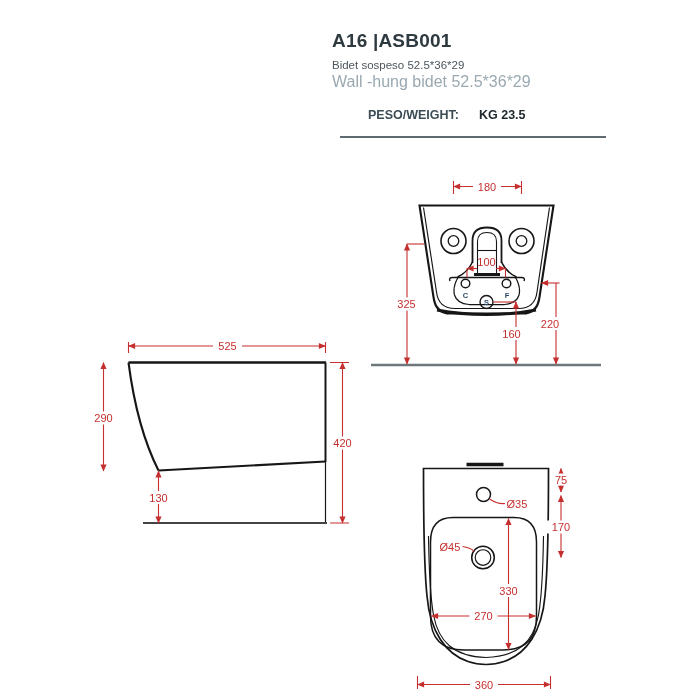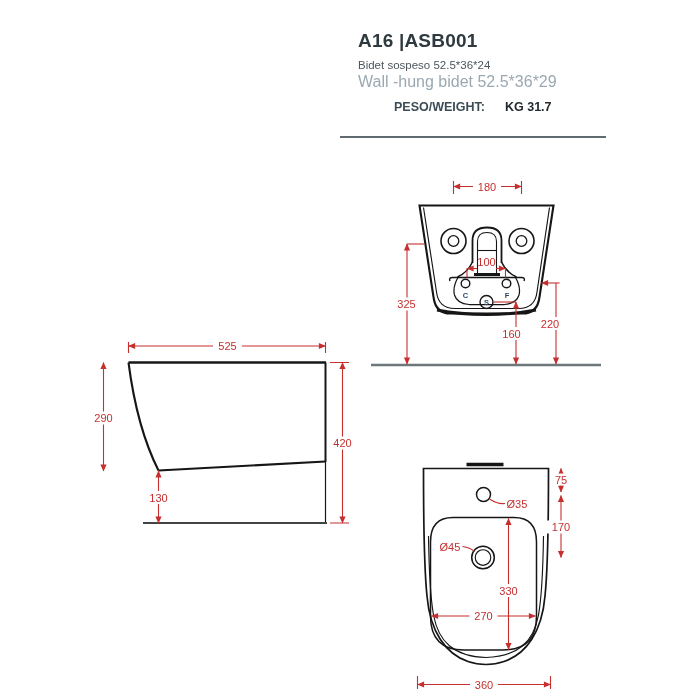--- a/index.html
+++ b/index.html
@@ -1,44 +1,44 @@
 <!DOCTYPE html>
 <html><head>
 <meta charset="utf-8">
 <style>
   html,body{margin:0;padding:0;background:#ffffff;}
   #sheet{position:relative;width:700px;height:700px;background:#fff;overflow:hidden;
          font-family:"Liberation Sans",sans-serif;}
-  .hdr{position:absolute;left:358px;top:30px;width:300px;}
+  .hdr{position:absolute;left:332px;top:30px;width:300px;}
   .code{font-size:19px;font-weight:700;color:#2e3a40;letter-spacing:.2px;line-height:1.15;}
   .sub-it{font-size:11.5px;color:#4d565c;margin-top:6px;line-height:1.25;}
   .sub-en{font-size:16px;color:#9aa9b1;line-height:1.25;}
-  .wrow{display:flex;align-items:baseline;margin-top:8px;padding-left:36px;}
+  .wrow{display:flex;align-items:baseline;margin-top:16px;padding-left:36px;}
   .wlabel{font-size:12.5px;font-weight:700;color:#3c4c55;}
   .wvalue{font-size:12.5px;font-weight:700;color:#20292e;margin-left:20px;}
   .sep{position:absolute;left:340px;top:136px;width:266px;height:2px;background:#5f6b70;}
   svg text{user-select:none;}
   .dim{font-size:11px;fill:#c5302f;}
   .port{font-size:7.5px;font-weight:700;fill:#2b4a6b;}
   .ink{stroke:#161616;fill:none;}
   .red{stroke:#c5302f;fill:none;stroke-width:1.1;}
   .mask{fill:#ffffff;stroke:none;}
 </style>
 </head>
 <body>
 
 <div id="sheet">
 
   <div class="hdr">
     <div class="code">A16 |ASB001</div>
-    <div class="sub-it">Bidet sospeso 52.5*36*24</div>
+    <div class="sub-it">Bidet sospeso 52.5*36*29</div>
     <div class="sub-en">Wall -hung bidet 52.5*36*29</div>
     <div class="wrow">
       <span class="wlabel">PESO/WEIGHT:</span>
-      <span class="wvalue">KG 31.7</span>
+      <span class="wvalue">KG 23.5</span>
     </div>
   </div>
   <div class="sep"></div>
 
   <svg width="700" height="700" viewBox="0 0 700 700">
     <defs>
       <marker id="arr" viewBox="0 0 8 8" refX="7.2" refY="4" markerWidth="8" markerHeight="8" orient="auto-start-reverse" markerUnits="userSpaceOnUse">
         <path d="M0.6,0.9 L7.6,4 L0.6,7.1 Z" fill="#c5302f"></path>
       </marker>
     </defs>

